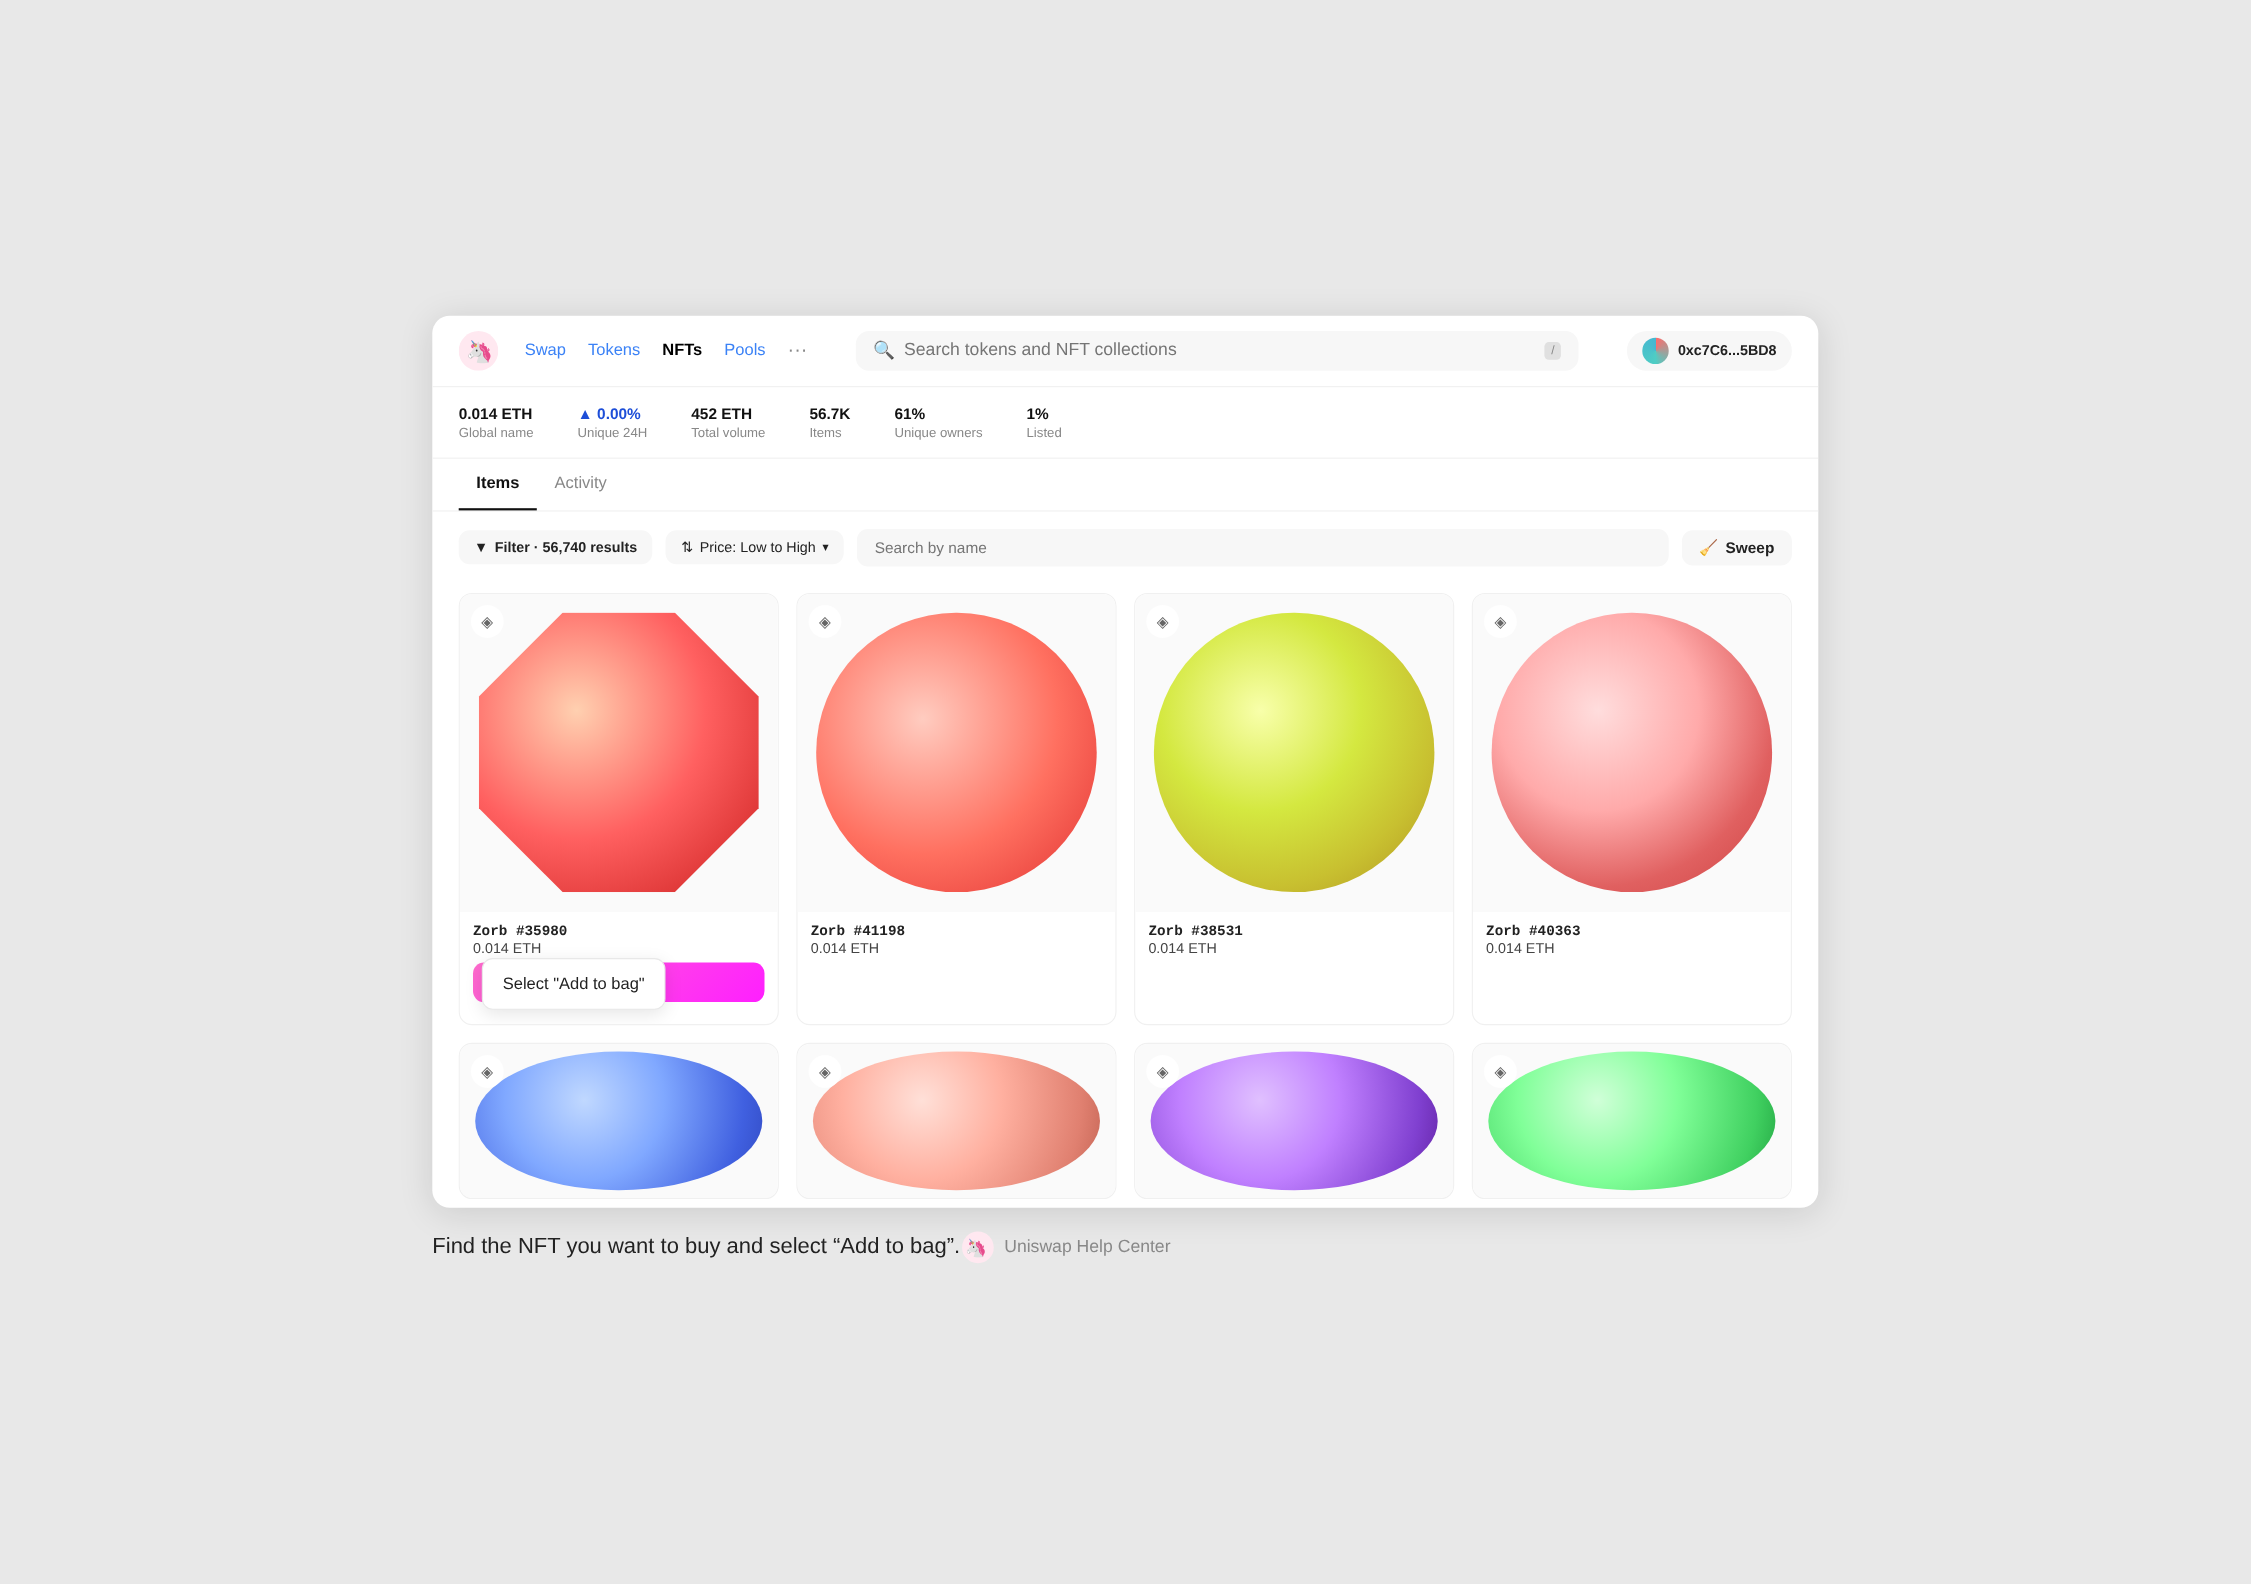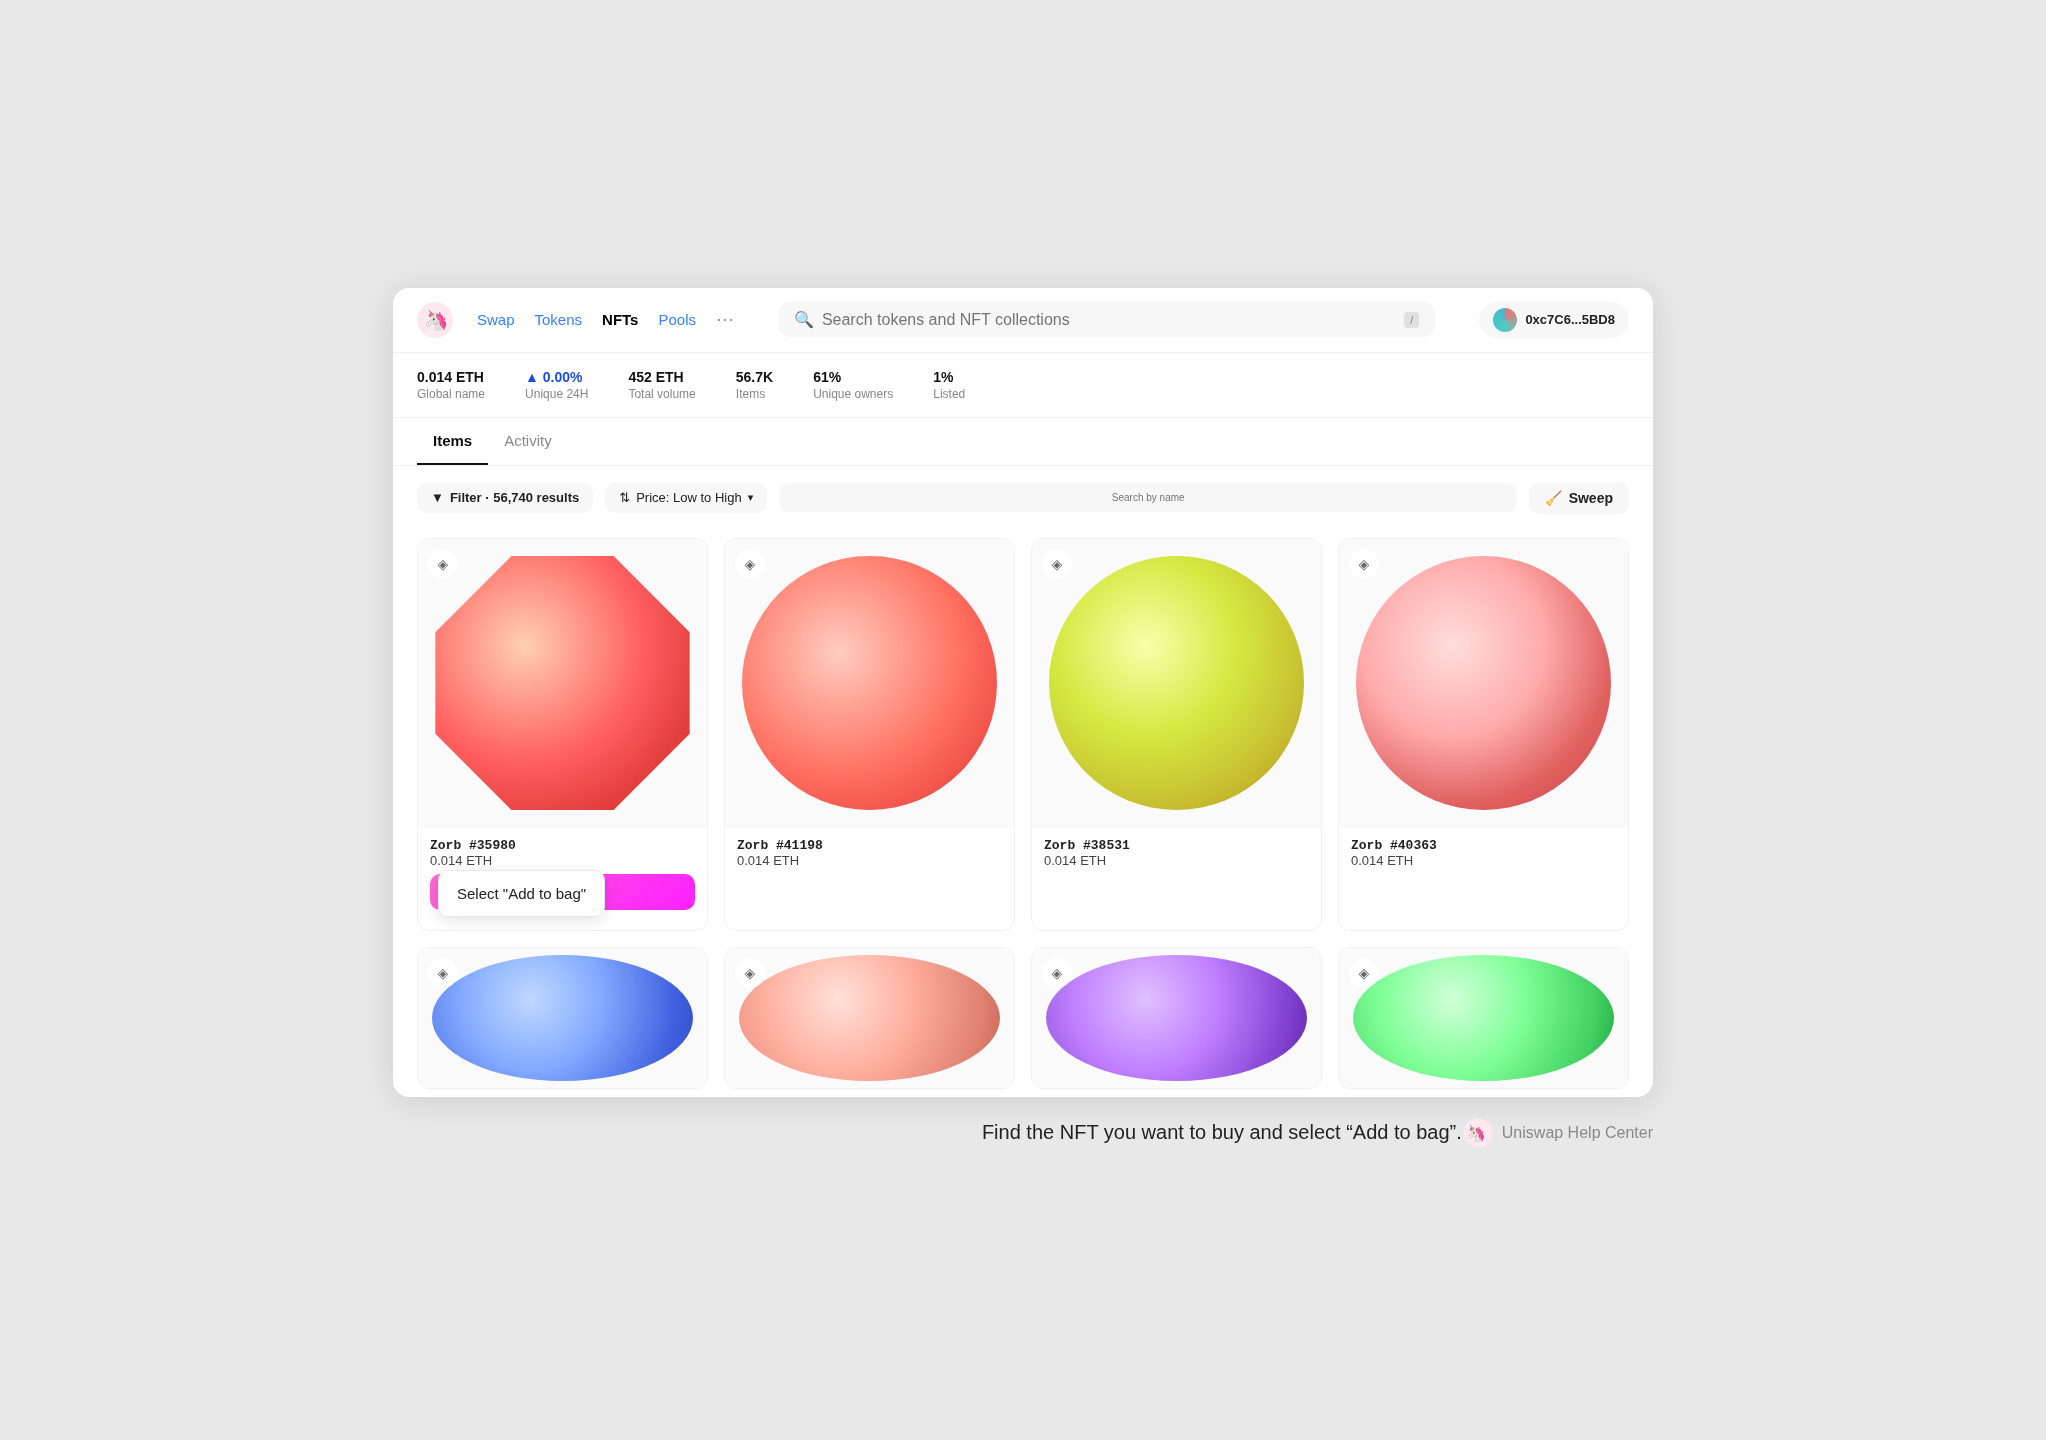--- a/index.html
+++ b/index.html
@@ -181,24 +181,23 @@
       font-weight: 500;
       color: #222;
       cursor: pointer;
     }
     .search-name-input {
       flex: 1;
       background: #f7f7f7;
       border: none;
       border-radius: 10px;
       padding: 9px 16px;
-      font-size: 10px;
+      font-size: 14px;
       color: #0369a1;
       outline: none;
-      text-align: center;
     }
     .sweep-btn {
       display: flex;
       align-items: center;
       gap: 6px;
       background: #f7f7f7;
       border: none;
       border-radius: 10px;
       padding: 8px 16px;
       font-size: 14px;
@@ -297,21 +296,21 @@
       white-space: nowrap;
       z-index: 10;
     }
     .nft-card-first {
       position: relative;
     }
     
     .footer {
       display: flex;
       align-items: center;
-      justify-content: flex-end;
+      justify-content: flex-start;
       padding: 20px 0 4px 0;
       width: 100%;
     }
     .footer-text {
       font-size: 20px;
       color: #222;
       font-weight: 400;
     }
     .footer-brand {
       display: flex;

